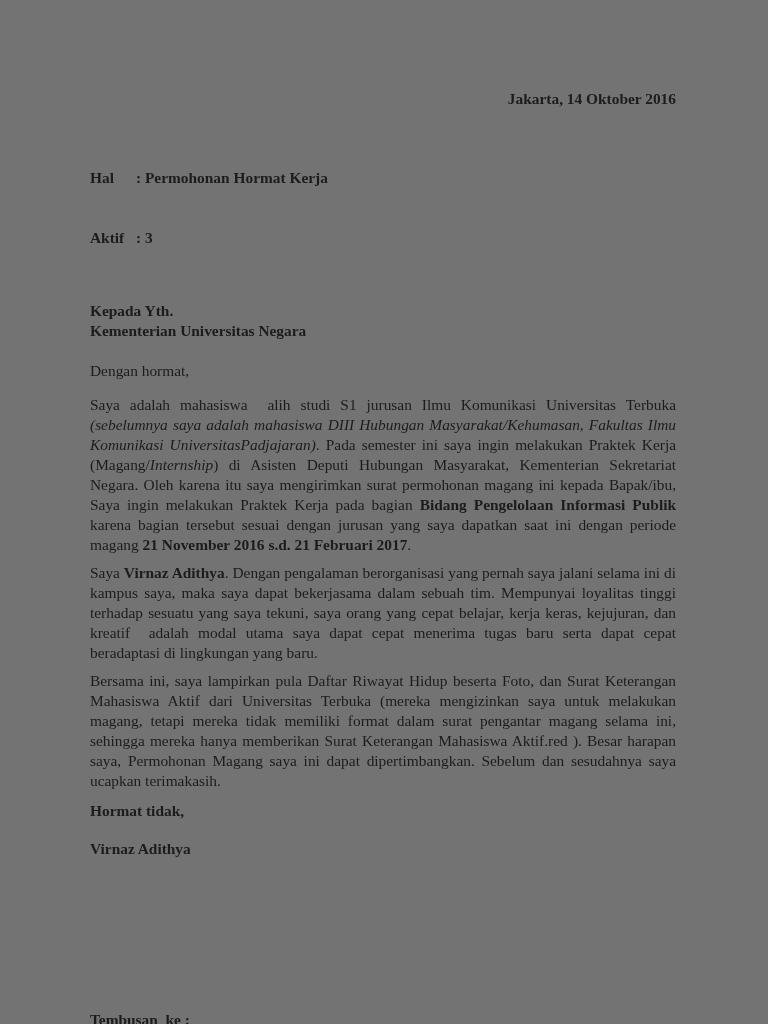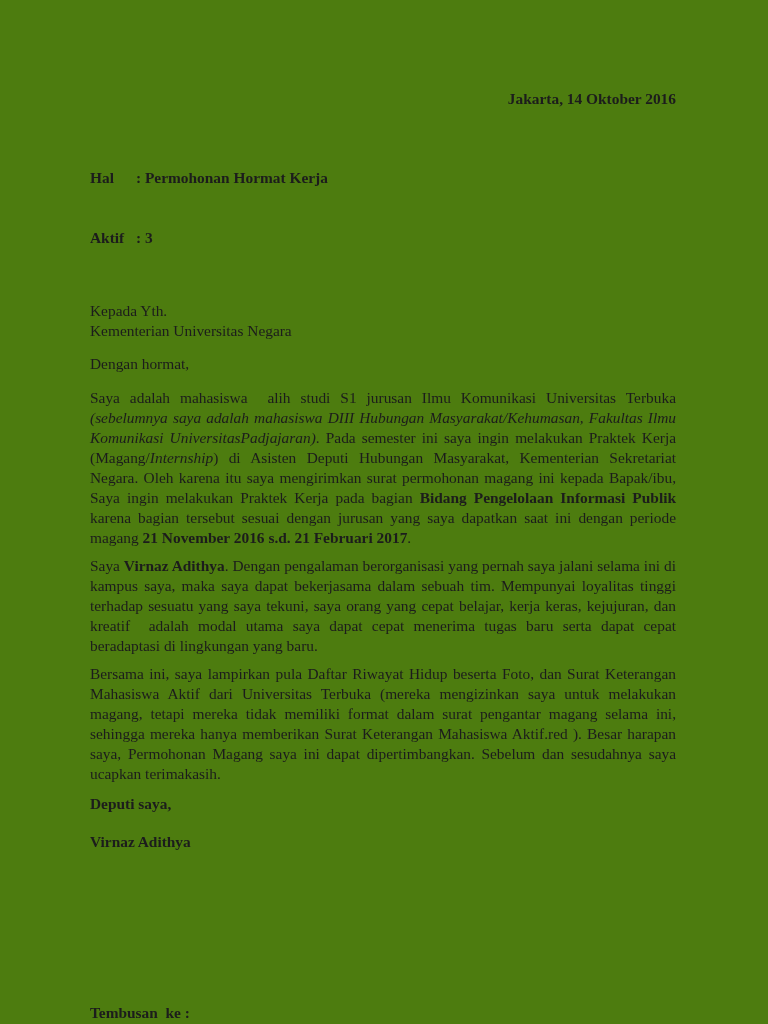--- a/index.html
+++ b/index.html
@@ -5,21 +5,21 @@
   html, body {
     margin: 0;
     padding: 0;
     background: #ffffff;
   }
   .page {
     position: relative;
     box-sizing: border-box;
     width: 768px;
     height: 1024px;
-    background: #4d7c0f;
+    background: #737373;
     padding: 89px 92px 0 90px;
     font-family: "Liberation Serif", "DejaVu Serif", serif;
     font-size: 15.4px;
     line-height: 20px;
     color: #1c1c1c;
   }
   .date-line {
     text-align: right;
     font-weight: bold;
     margin-bottom: 19px;
@@ -27,22 +27,22 @@
   .subject-block {
     font-weight: bold;
     margin-bottom: 13px;
     white-space: pre-wrap;
   }
   .field-label {
     display: inline-block;
     width: 46px;
   }
   .recipient-block {
-    font-weight: normal;
-    margin-bottom: 13px;
+    font-weight: bold;
+    margin-bottom: 20px;
   }
   .salutation {
     margin-bottom: 14px;
   }
   .body-para {
     margin: 0 0 8px 0;
     text-align: justify;
     white-space: pre-wrap;
   }
   .run-italic { font-style: italic; }
@@ -79,21 +79,21 @@
   </div>
 
   <div class="salutation">Dengan hormat,</div>
 
   <p class="body-para"><span>Saya adalah mahasiswa  alih studi S1 jurusan Ilmu Komunikasi Universitas Terbuka </span><span class="run-italic">(sebelumnya saya adalah mahasiswa DIII Hubungan Masyarakat/Kehumasan, Fakultas Ilmu Komunikasi UniversitasPadjajaran)</span><span>. Pada semester ini saya ingin melakukan Praktek Kerja (Magang/</span><span class="run-italic">Internship</span><span>) di Asisten Deputi Hubungan Masyarakat, Kementerian Sekretariat Negara. Oleh karena itu saya mengirimkan surat permohonan magang ini kepada Bapak/ibu, Saya ingin melakukan Praktek Kerja pada bagian </span><span class="run-bold">Bidang Pengelolaan Informasi Publik</span><span> karena bagian tersebut sesuai dengan jurusan yang saya dapatkan saat ini dengan periode magang </span><span class="run-bold">21 November 2016 s.d. 21 Februari 2017</span><span>.</span></p>
 
   <p class="body-para"><span>Saya </span><span class="run-bold">Virnaz Adithya</span><span>. Dengan pengalaman berorganisasi yang pernah saya jalani selama ini di kampus saya, maka saya dapat bekerjasama dalam sebuah tim. Mempunyai loyalitas tinggi terhadap sesuatu yang saya tekuni, saya orang yang cepat belajar, kerja keras, kejujuran, dan kreatif  adalah modal utama saya dapat cepat menerima tugas baru serta dapat cepat beradaptasi di lingkungan yang baru.</span></p>
 
   <p class="body-para"><span>Bersama ini, saya lampirkan pula Daftar Riwayat Hidup beserta Foto, dan Surat Keterangan Mahasiswa Aktif dari Universitas Terbuka (mereka mengizinkan saya untuk melakukan magang, tetapi mereka tidak memiliki format dalam surat pengantar magang selama ini, sehingga mereka hanya memberikan Surat Keterangan Mahasiswa Aktif.red ). Besar harapan saya, Permohonan Magang saya ini dapat dipertimbangkan. Sebelum dan sesudahnya saya ucapkan terimakasih.</span></p>
 
-  <div class="closing">Deputi saya,</div>
+  <div class="closing">Hormat tidak,</div>
 
   <div class="signature">Virnaz Adithya</div>
 
   <div class="cc-block">
     <div>Tembusan  ke :</div>
     
     
   </div>
 
 </div>

